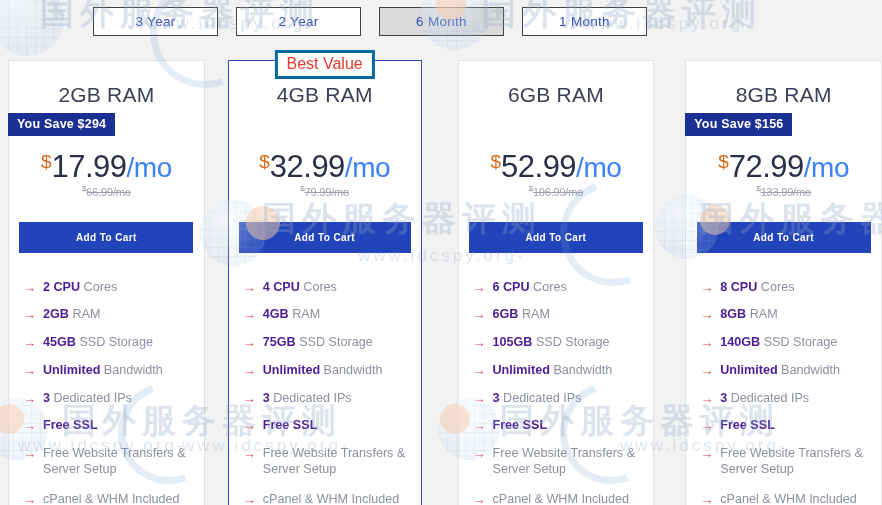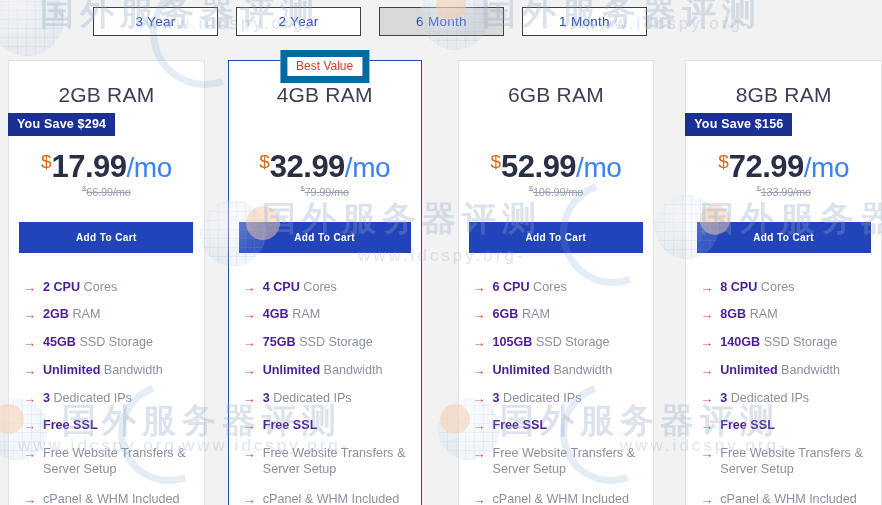--- a/index.html
+++ b/index.html
@@ -119,23 +119,23 @@
     min-height: 440px;
   }
   .card:last-child { margin-right: 0; }
 
   .best-value {
     position: absolute;
     top: -11px;
     left: 50%;
     transform: translateX(-50%);
     background: #ffffff;
-    border: 7px solid #0369a1;
+    border: 3px solid #0369a1;
     color: #e1392d;
-    font-size: 12px;
+    font-size: 16px;
     padding: 2px 9px 3px;
     white-space: nowrap;
     z-index: 5;
   }
 
   .card-title {
     text-align: center;
     font-size: 21px;
     color: #3b3f55;
     margin-top: 22px;
@@ -170,21 +170,20 @@
     font-size: 19px;
     color: #d86a15;
     vertical-align: super;
     position: relative;
     top: -3px;
   }
   .amount {
     font-size: 31px;
     color: #2b2f45;
     letter-spacing: -.5px;
-    font-weight: bold;
   }
   .per {
     font-size: 28px;
     color: #3b82f6;
     letter-spacing: -.5px;
   }
   .price-old {
     margin-top: 2px;
     text-align: center;
     font-size: 11px;

